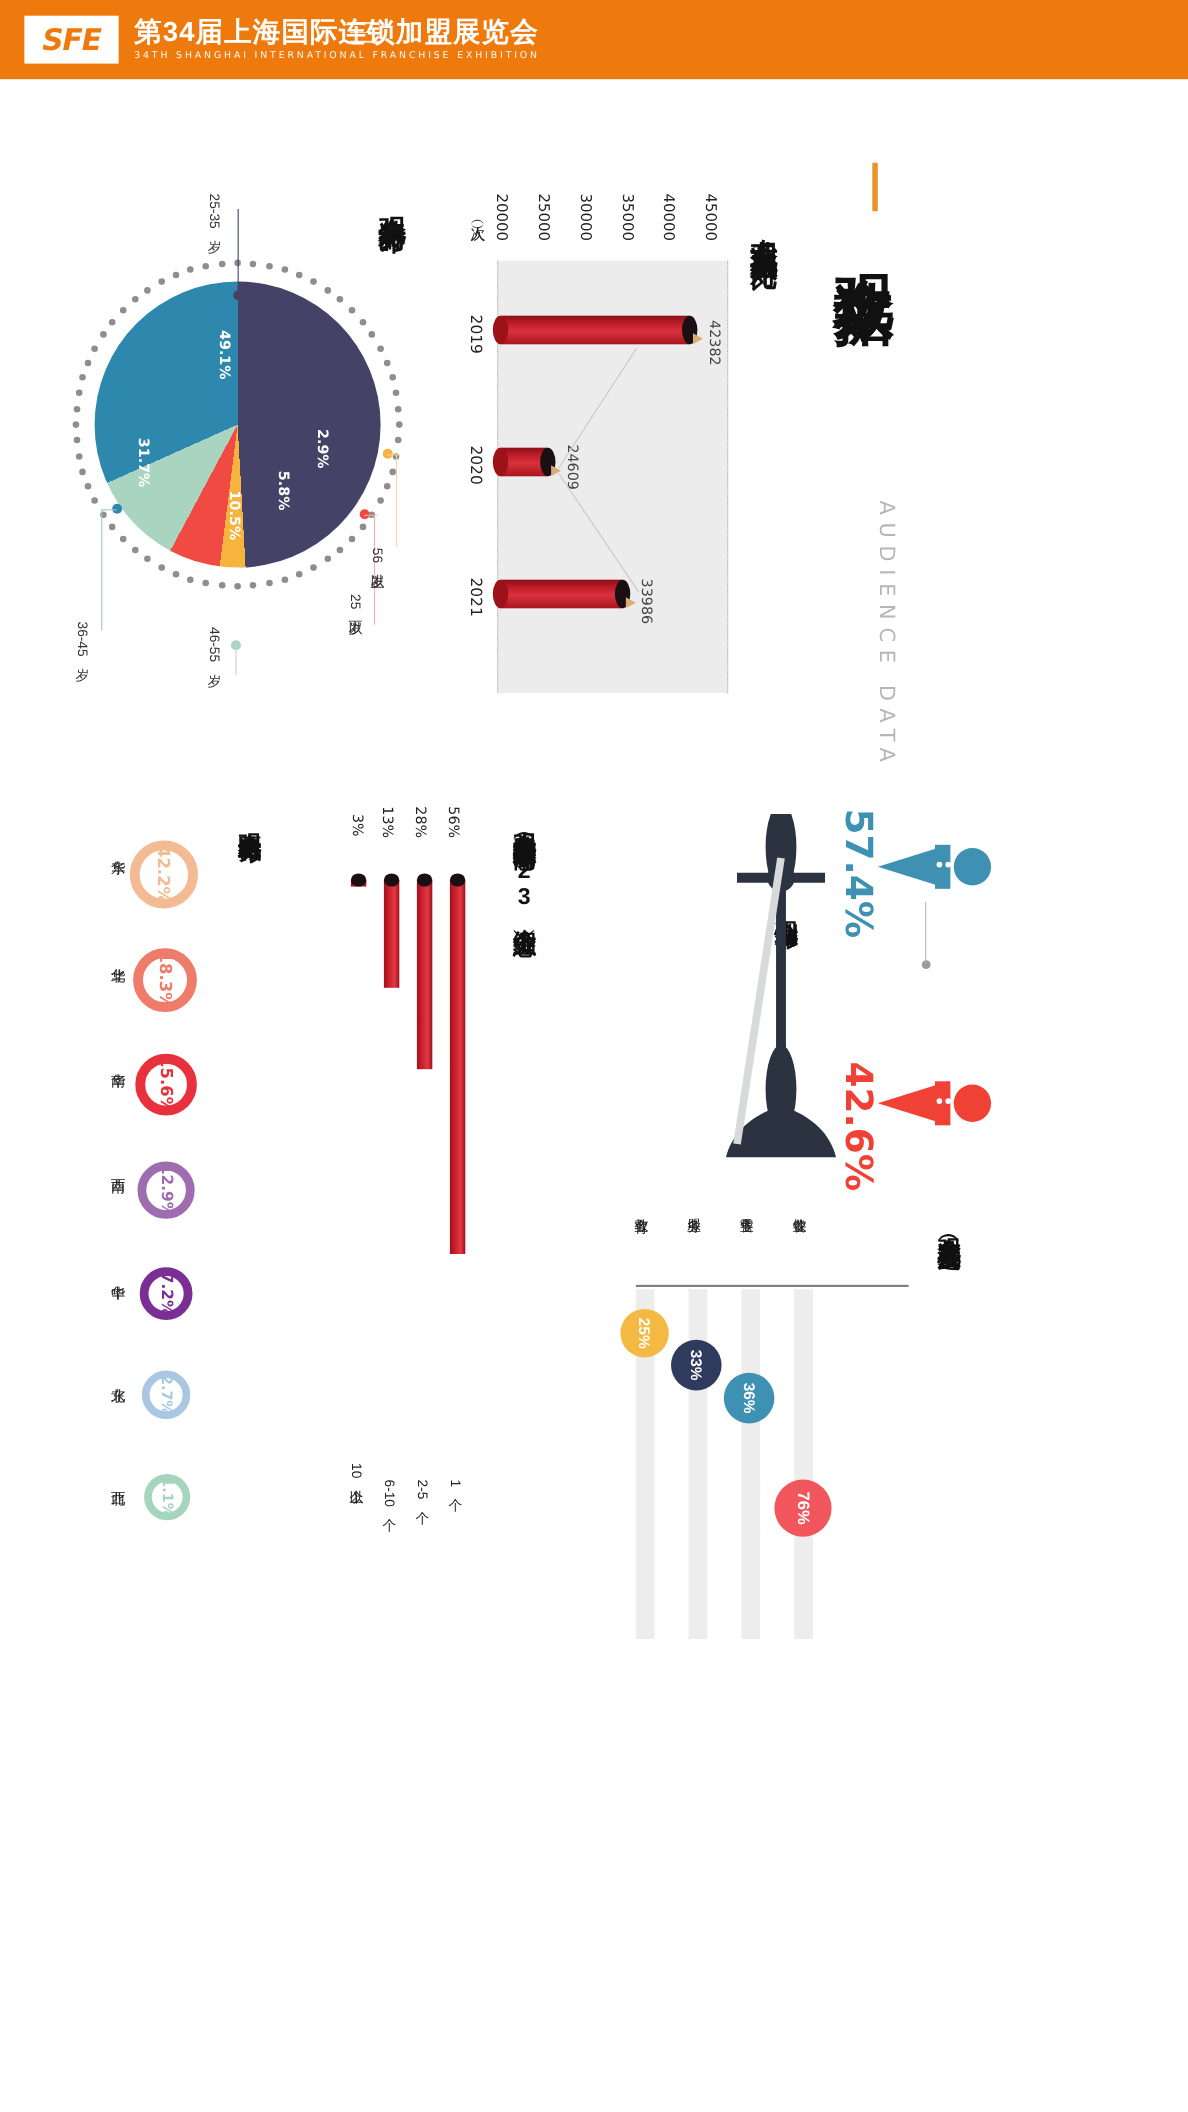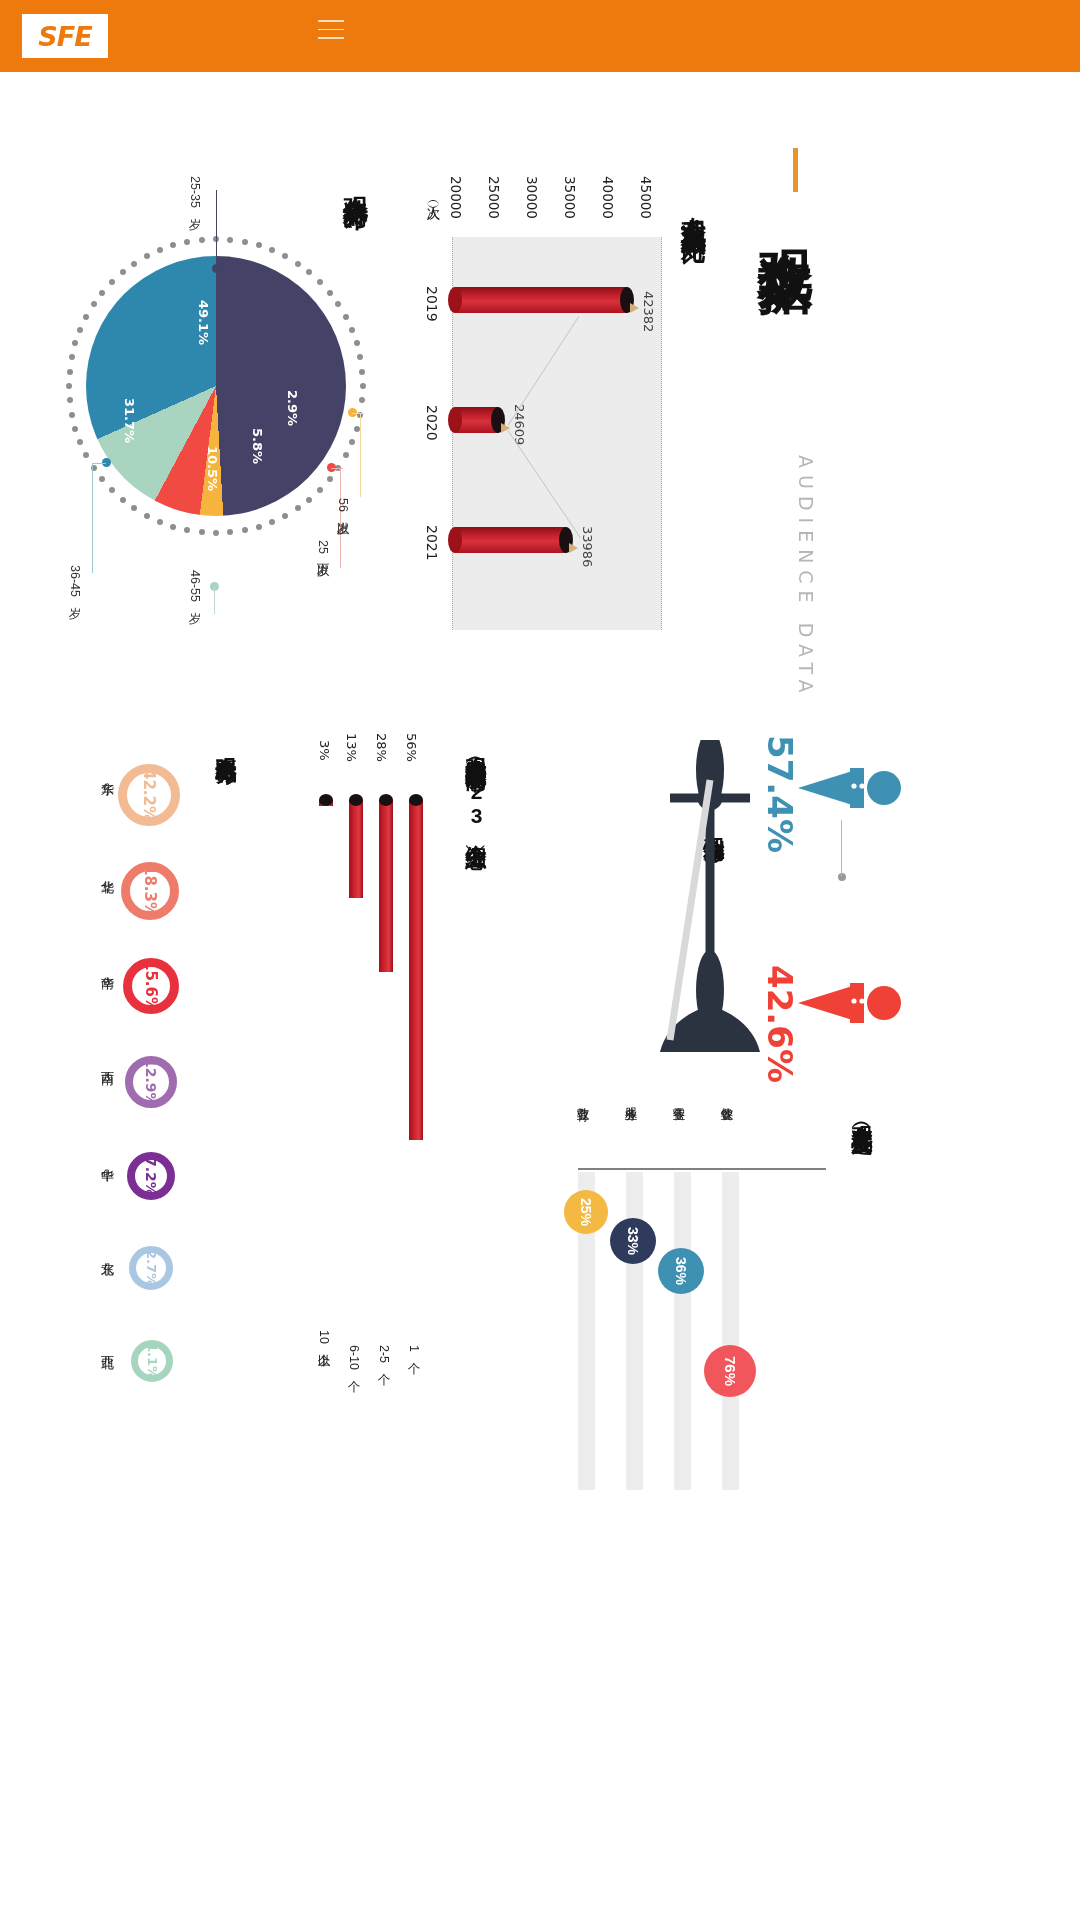--- a/index.html
+++ b/index.html
@@ -95,20 +95,24 @@
 </style>
 </head>
 <body>
 
 <div class="page">
 
   <div class="header">
     <div class="logo-wrap">
       <div class="sfe-mark">
         <span>SFE</span>
+      </div>
+      <div class="hdr-text">
+        <div class="hdr-cn">第34届上海国际连锁加盟展览会</div>
+        <div class="hdr-en">34TH SHANGHAI INTERNATIONAL FRANCHISE EXHIBITION</div>
       </div>
     </div>
     <div class="hdr-lines">
       <i></i>
         <i></i>
         <i></i>
     </div>
   </div>
 
   <div class="accent-bar"></div>

